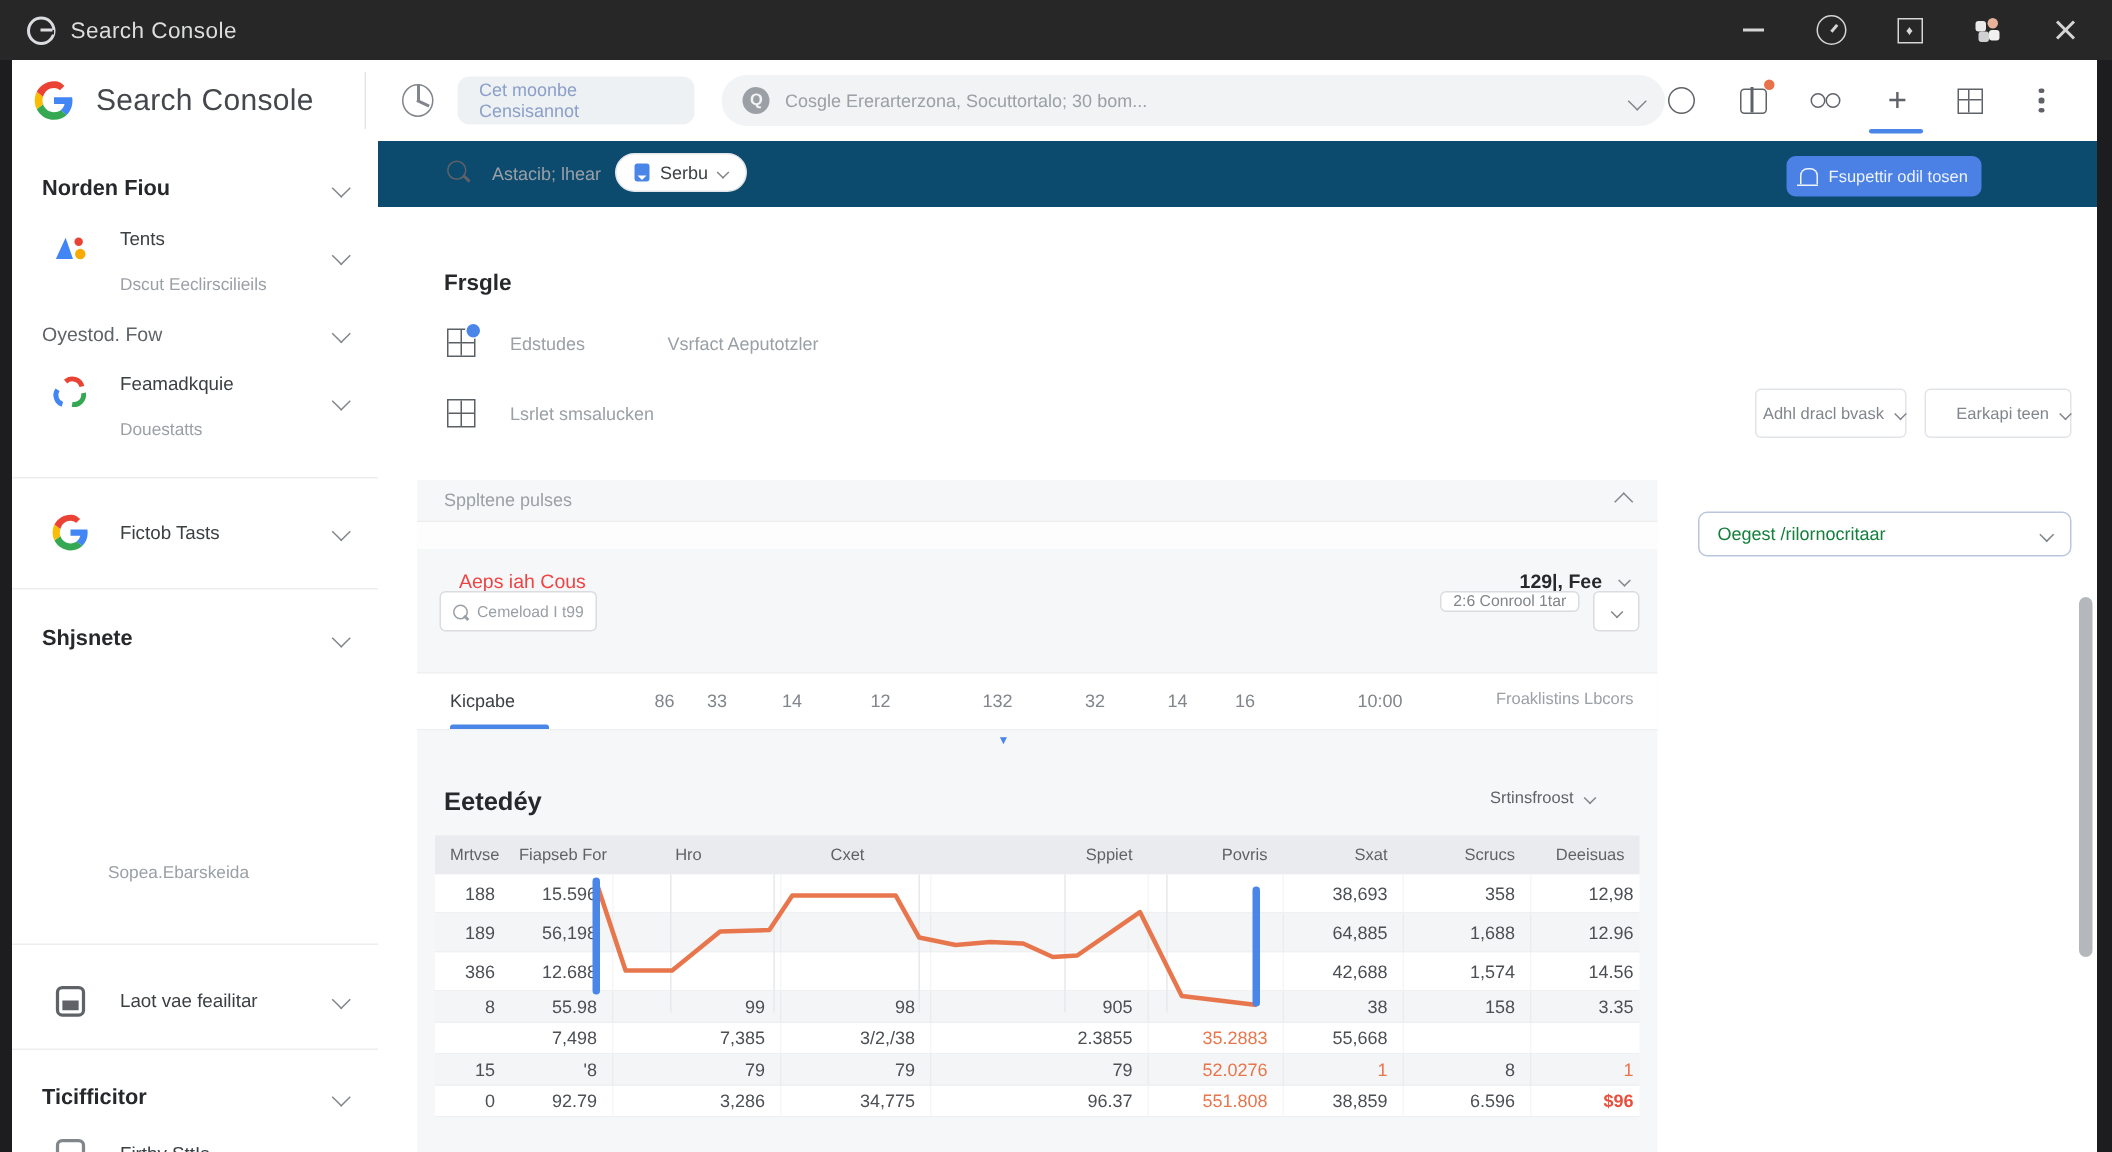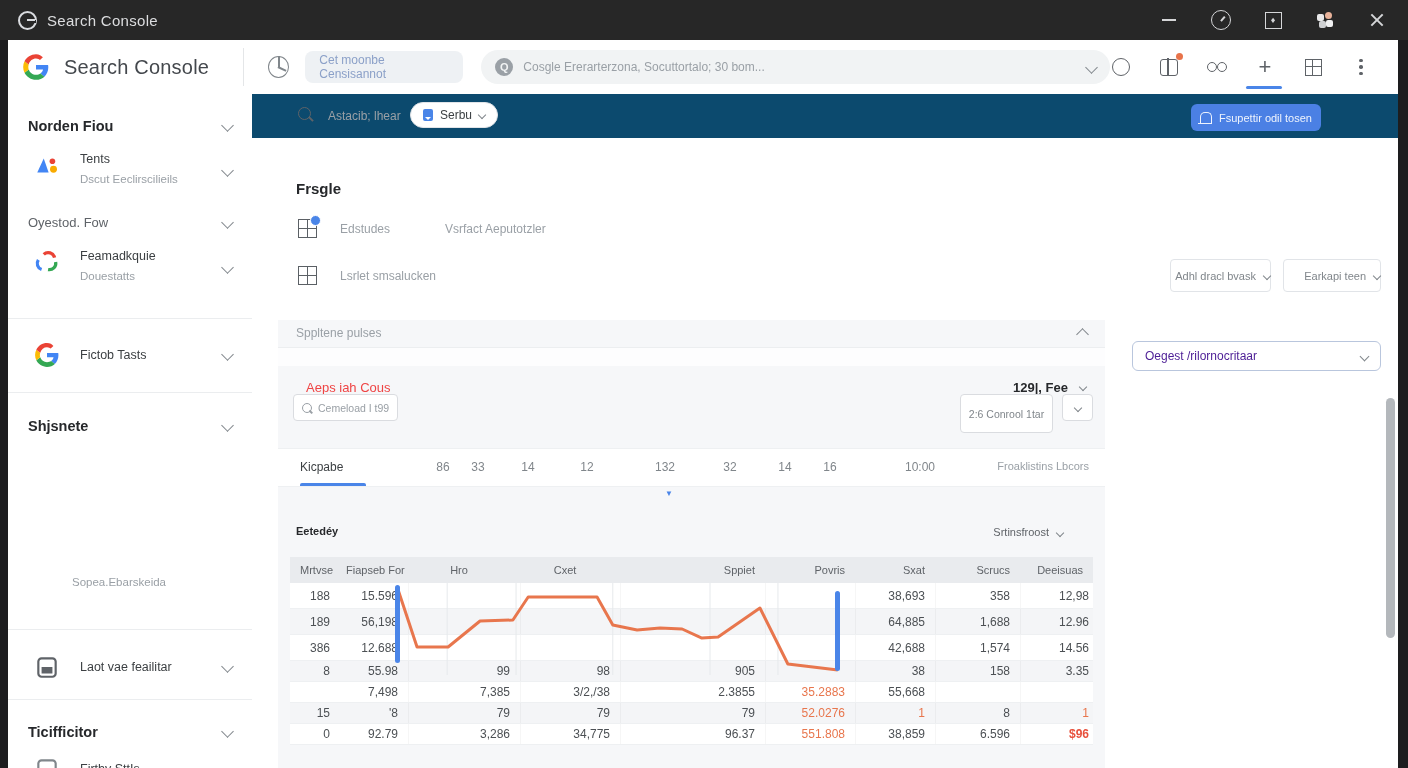--- a/index.html
+++ b/index.html
@@ -66,21 +66,21 @@
   
   .app-body{position:absolute;left:0;right:0;top:54px;bottom:0;}
   .sidebar{position:absolute;left:0;top:0;bottom:0;width:244px;background:#fff;border-right:1px solid #e8eaec;}
   .sb{position:absolute;left:0;right:0;}
   .sb-header{font-size:14.5px;font-weight:bold;color:#26282b;padding-left:20px;}
   .sb-header.light{font-weight:normal;font-size:13px;color:#5f6368;}
   .sb-chev{position:absolute;right:20px;top:3px;}
   .sb-item{padding-left:72px;}
   .sb-icon{position:absolute;left:26px;top:0;width:26px;height:26px;}
   .sb-label{font-size:12.5px;color:#3c4043;}
-  .sb-sub{font-size:11.5px;color:#9aa0a6;margin-top:7px;}
+  .sb-sub{font-size:11.5px;color:#9aa0a6;margin-top:18px;}
   .sb-div{height:1px;background:#ebedef;}
   .sb-note{font-size:11.5px;color:#9aa0a6;padding-left:64px;}
   
   .main{position:absolute;left:244px;right:0;top:0;bottom:0;background:#fff;}
   .toolbar{position:absolute;left:0;right:0;top:0;height:44px;background:#0c4a6e;}
   .tb-search-ic{position:absolute;left:46px;top:13px;width:11px;height:11px;border:1.8px solid #5f6368;border-radius:50%;}
   .tb-search-ic:after{content:"";position:absolute;left:9px;top:10px;width:6px;height:1.8px;background:#5f6368;transform:rotate(45deg);}
   .tb-placeholder{position:absolute;left:76px;top:15px;font-size:12px;color:#9aa0a6;}
   .scope-pill{position:absolute;left:158px;top:8px;height:26px;background:#fff;border:1px solid #e1e4e8;border-radius:15px;display:flex;align-items:center;gap:7px;padding:0 12px;cursor:pointer;box-sizing:border-box;}
   .scope-ic{width:10px;height:12px;background:#4a85e8;border-radius:2px;position:relative;}
@@ -103,49 +103,49 @@
   .section-label{position:absolute;left:18px;top:6px;font-size:12px;color:#9aa0a6;}
   .section-chev{position:absolute;left:800px;top:10px;}
   .panel-hr{position:absolute;left:0;right:0;top:27px;height:18px;background:#fdfdfe;border-top:1px solid #eceef0;}
   .panel-title{position:absolute;left:28px;top:60px;font-size:13px;font-weight:normal;color:#ef4444;}
   .panel-value{position:absolute;left:650px;top:60px;width:140px;text-align:right;font-size:13px;font-weight:bold;color:#26282b;}
   .panel-chev{position:absolute;left:802px;top:64px;}
   .filter-box{position:absolute;left:15px;top:74px;width:105px;height:27px;border:1px solid #dadce0;border-radius:4px;background:#fff;display:flex;align-items:center;gap:6px;padding:0 8px;box-sizing:border-box;cursor:text;}
   .filter-box .mag{width:8px;height:8px;border:1.5px solid #9aa0a6;border-radius:50%;position:relative;flex:none;}
   .filter-box .mag:after{content:"";position:absolute;left:6px;top:7px;width:4px;height:1.5px;background:#9aa0a6;transform:rotate(45deg);}
   .filter-text{font-size:10.5px;color:#9aa0a6;white-space:nowrap;}
-  .ctl-btn{position:absolute;left:682px;top:74px;width:93px;height:39px;border:1px solid #dadce0;border-radius:4px;background:#fff;font-size:10.5px;color:#80868b;display:flex;align-items:center;justify-content:center;cursor:pointer;box-sizing:border-box;}
+  .ctl-btn{position:absolute;left:682px;top:74px;width:93px;height:14px;border:1px solid #dadce0;border-radius:4px;background:#fff;font-size:10.5px;color:#80868b;display:flex;align-items:center;justify-content:center;cursor:pointer;box-sizing:border-box;}
   .ctl-chev-btn{position:absolute;left:784px;top:74px;width:31px;height:27px;border:1px solid #dadce0;border-radius:4px;background:#fff;display:flex;align-items:center;justify-content:center;cursor:pointer;box-sizing:border-box;}
   .metric-band{position:absolute;left:0;right:0;top:128px;height:37px;background:#fff;border-top:1px solid #eef0f2;border-bottom:1px solid #eef0f2;}
   .metric-tab{position:absolute;left:22px;top:11px;font-size:12px;color:#3c4043;cursor:pointer;}
   .metric-underline{position:absolute;left:22px;bottom:0;width:66px;height:3px;background:#4a85e8;border-radius:2px 2px 0 0;}
   .metric-val{position:absolute;top:11px;font-size:12px;color:#80868b;transform:translateX(-50%);}
   .metric-right{position:absolute;right:16px;top:11px;font-size:11px;color:#9aa0a6;}
   .metric-marker{position:absolute;left:387px;top:40px;color:#4a85e8;font-size:8px;}
-  .table-title{position:absolute;left:18px;top:205px;font-size:11px;font-weight:bold;color:#26282b;}
+  .table-title{position:absolute;left:18px;top:205px;font-size:17px;font-weight:bold;color:#26282b;}
   .table-sort{position:absolute;left:655px;top:206px;width:130px;text-align:right;font-size:11px;color:#5f6368;cursor:pointer;}
   .table-sort .chev.small{margin-left:8px;}
   .t-head{position:absolute;left:12px;top:237px;width:803px;height:26px;background:#e9ebee;display:grid;align-items:center;}
   .th{font-size:11px;color:#5f6368;padding-right:10px;text-align:right;white-space:nowrap;overflow:hidden;}
   .th0{text-align:left;padding-left:10px;}
   .th1{text-align:left;padding-left:6px;}
   .th2,.th3{text-align:center;}
   .t-body{position:absolute;left:12px;top:263px;width:803px;}
   .tr{display:grid;align-items:center;height:25px;border-bottom:1px solid #eef0f2;background:#fff;cursor:pointer;}
   .tr:nth-child(even){background:#f4f5f7;}
   .tr:nth-child(n+4){height:20px;}
   .td{font-size:12px;color:#4c5054;text-align:right;padding-right:10px;white-space:nowrap;overflow:hidden;}
   .td:nth-child(n+3){border-left:1px solid rgba(0,0,0,0.035);align-self:stretch;display:flex;align-items:center;justify-content:flex-end;}
   .td8{padding-right:4px;}
   .hl-orange{color:#e8764d !important;}
   .hl-red{color:#e8503c !important;font-weight:bold;}
   .chart-wrap{position:absolute;left:117px;top:263px;width:450px;height:92px;pointer-events:none;}
   .chart-wrap svg{position:absolute;inset:0;width:100%;height:100%;overflow:visible;}
   .chart-bar{position:absolute;width:5px;margin-left:-2px;background:#4a85e8;border-radius:3px;}
-  .right-select{position:absolute;left:880px;top:203px;width:249px;height:30px;border:1px solid #b9c6dd;border-radius:6px;background:#fff;display:flex;align-items:center;padding:0 12px;font-size:12px;color:#4c1d95;cursor:pointer;box-sizing:border-box;}
+  .right-select{position:absolute;left:880px;top:203px;width:249px;height:30px;border:1px solid #b9c6dd;border-radius:6px;background:#fff;display:flex;align-items:center;padding:0 12px;font-size:12px;color:#15803d;cursor:pointer;box-sizing:border-box;}
   .right-select .chev{margin-left:auto;width:6px;height:6px;border-color:#80868b;}
   .scroll-thumb{position:absolute;right:3px;top:260px;width:9px;height:240px;background:#b4b8bc;border-radius:5px;cursor:grab;}
 </style>
 </head>
 <body>
 
 <div class="screen">
 
   <div class="titlebar">
     <div class="tb-logo">

